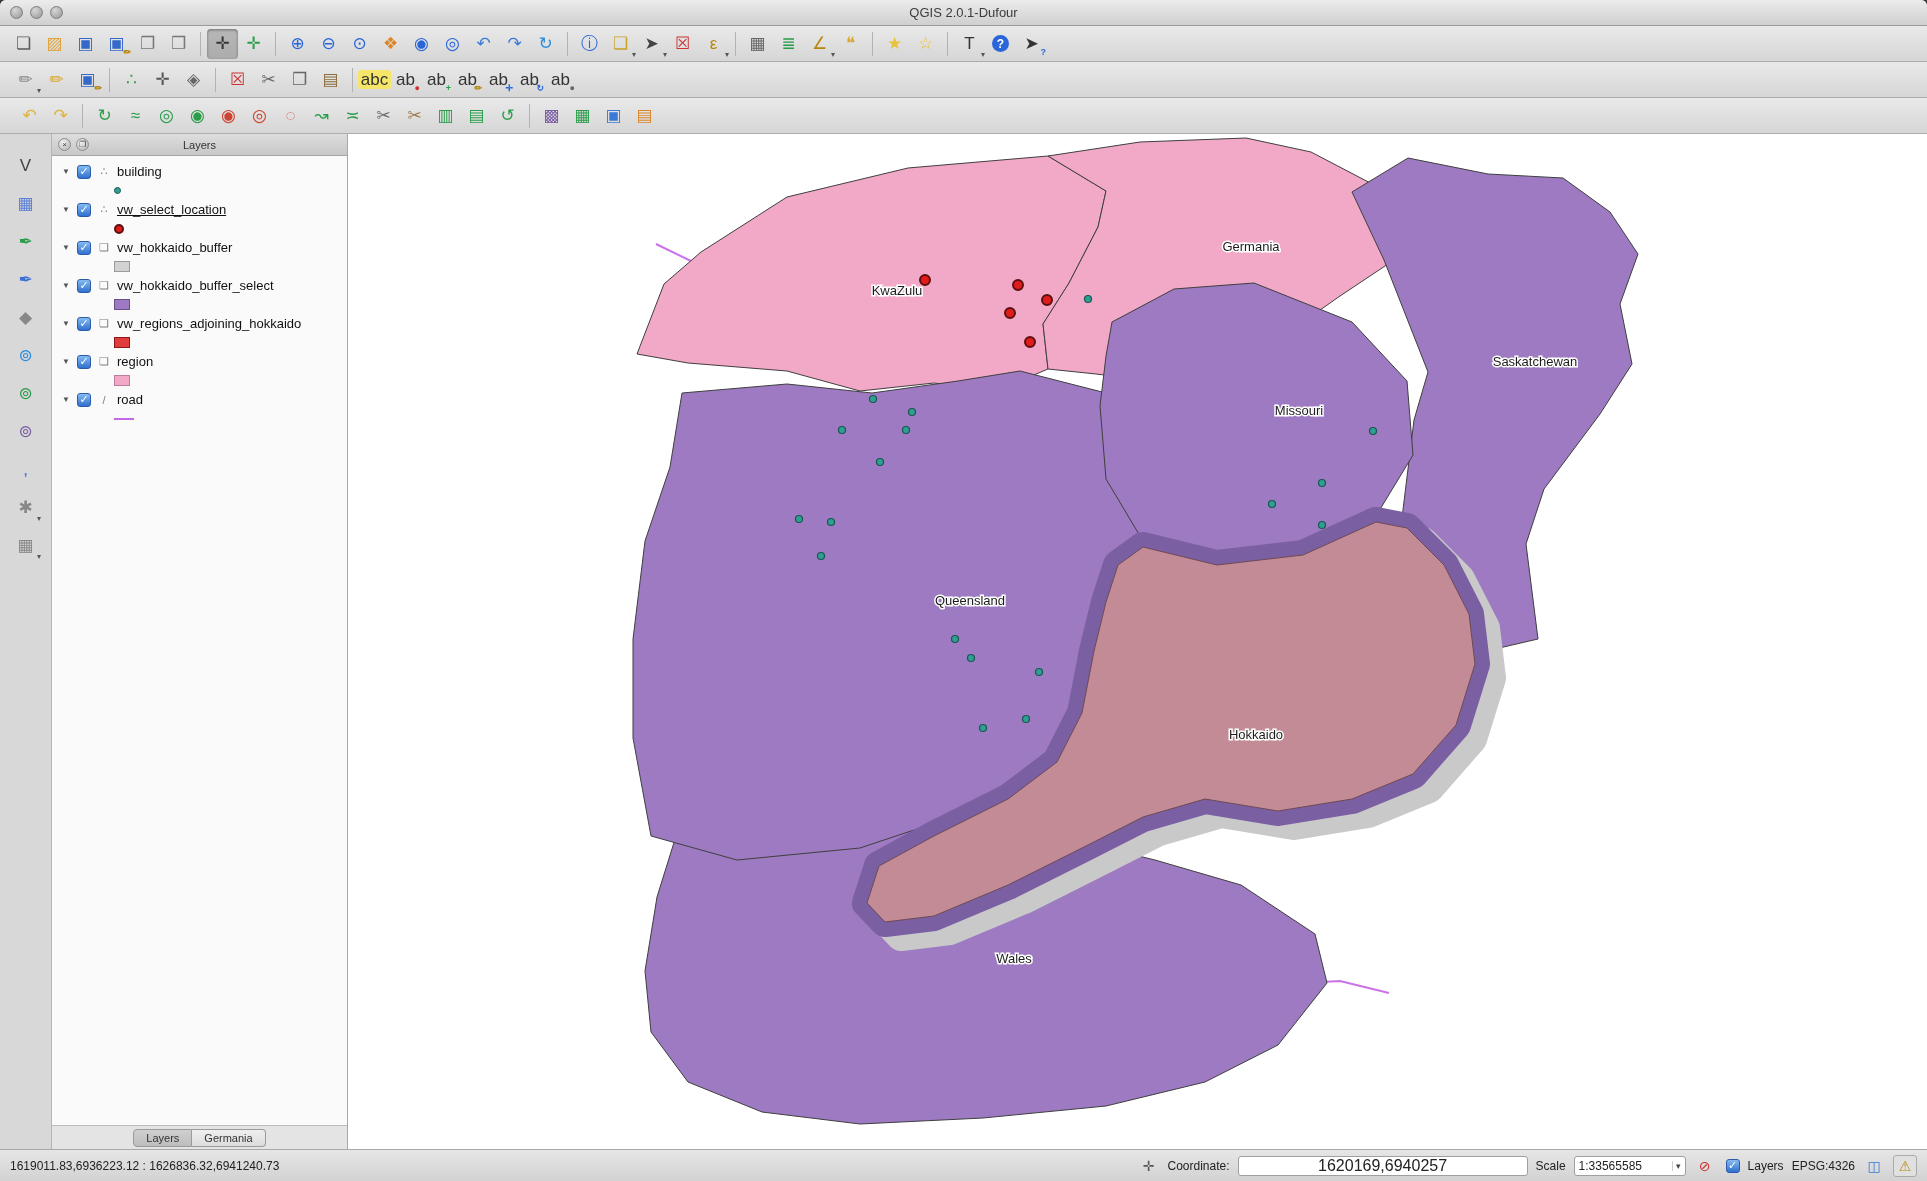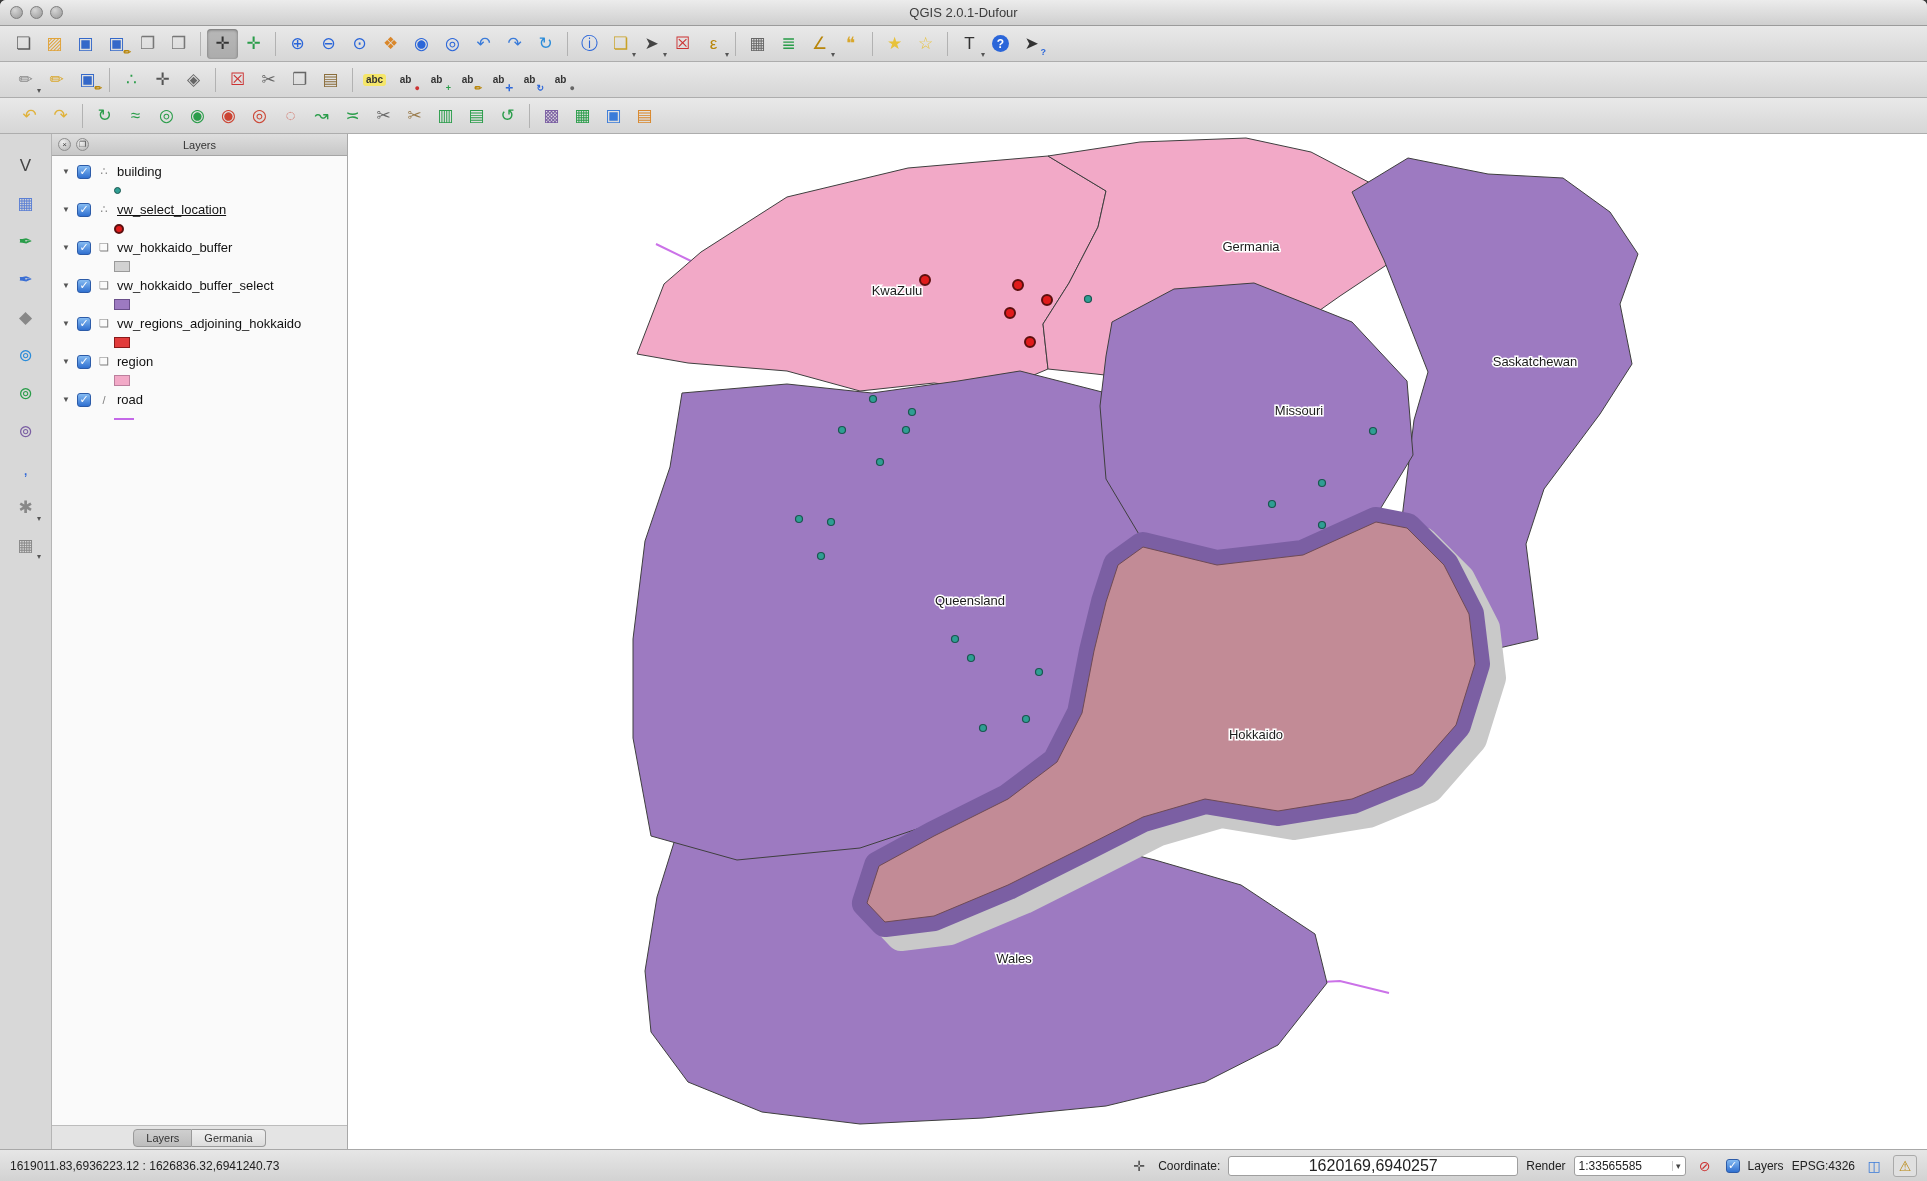--- a/index.html
+++ b/index.html
@@ -17,21 +17,21 @@
   .tl { width:13px; height:13px; border-radius:50%; background:radial-gradient(circle at 35% 30%, #d6d6d6, #969696); border:1px solid #7e7e7e; }
   .title { font-size:13px; color:#3c3c3c;text-align:center; }
 
   
   .toolbar { flex:0 0 36px; background:linear-gradient(#e9e9e9,#d6d6d6); border-bottom:1px solid #adadad; display:flex; align-items:center; padding:0 8px; }
   #toolbar-row2 { padding-left:10px; }
   #toolbar-row3 { padding-left:14px; }
   .tbtn { width:31px; height:30px; border:none; background:transparent; display:inline-flex; align-items:center; justify-content:center; position:relative; border-radius:4px; margin:0; padding:0; font-family:inherit; cursor:default; flex:0 0 31px; }
   .tbtn.active { background:rgba(60,60,60,0.28); box-shadow:inset 0 1px 3px rgba(0,0,0,0.4); }
   .glyph { font-size:17px; line-height:1; }
-  .glyph.multi { font-size:10px; font-weight:bold; }
+  .glyph.multi { font-size:17px; font-weight:normal; }
   .glyph.round { width:17px; height:17px; border-radius:50%; display:inline-flex; align-items:center; justify-content:center; font-size:12px; font-weight:bold; }
   .glyph.pill { padding:1px 3px; border-radius:3px; }
   .badge { position:absolute; right:1px; bottom:2px; font-size:9px; line-height:1; font-weight:bold; }
   .dd { position:absolute; right:0; bottom:0; font-size:8px; color:#555; line-height:1; }
   .tb-sep { width:1px; height:24px; background:#b2b2b2; margin:0 6px; flex:0 0 1px; }
 
   
   .main { flex:1; display:flex; min-height:0; }
   .left-toolbar { flex:0 0 52px; background:#d8d8d8; border-right:1px solid #b5b5b5; display:flex; flex-direction:column; align-items:center; padding-top:16px; gap:7px; }
 
@@ -485,21 +485,21 @@
         </svg>
     </div>
   </div>
 
   <div class="status-bar">
     <span class="extents">1619011.83,6936223.12 : 1626836.32,6941240.73</span>
     <span class="spacer"></span>
     <button class="sb-icon pos">✛</button>
     <span class="sb-label">Coordinate:</span>
     <input class="sb-input" value="1620169,6940257" style="">
-    <span class="sb-label">Render</span>
+    <span class="sb-label">Scale</span>
     <span class="sb-combo">
       <span>1:33565585</span>
       <span class="combo-arrow">▾</span>
     </span>
     <button class="sb-icon stop">⊘</button>
     <span class="sb-check">✓</span>
     <span class="sb-label">Layers</span>
     <span class="sb-label">EPSG:4326</span>
     <button class="sb-icon crs">◫</button>
     <button class="sb-icon warn">⚠</button>

